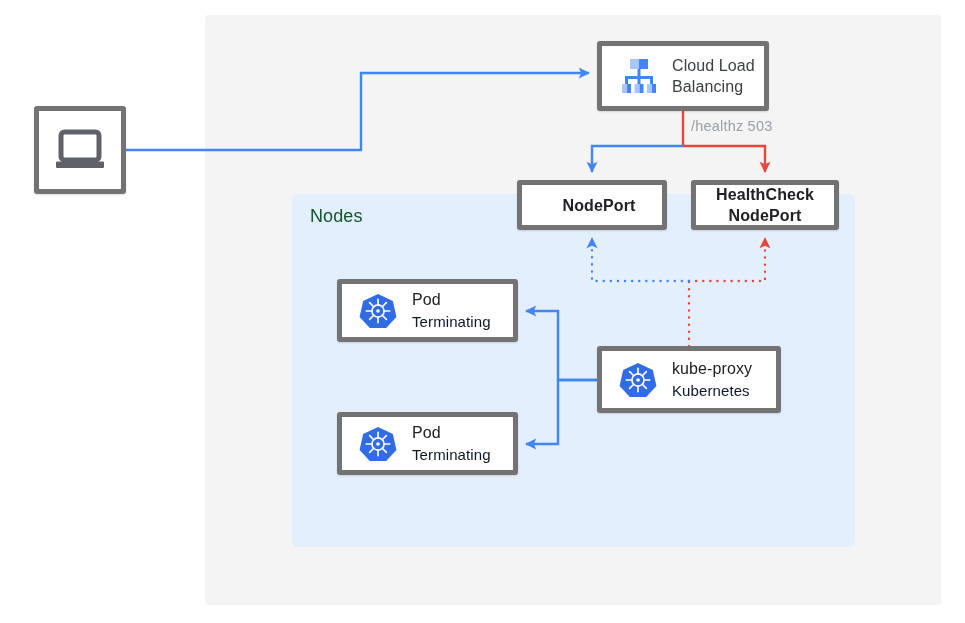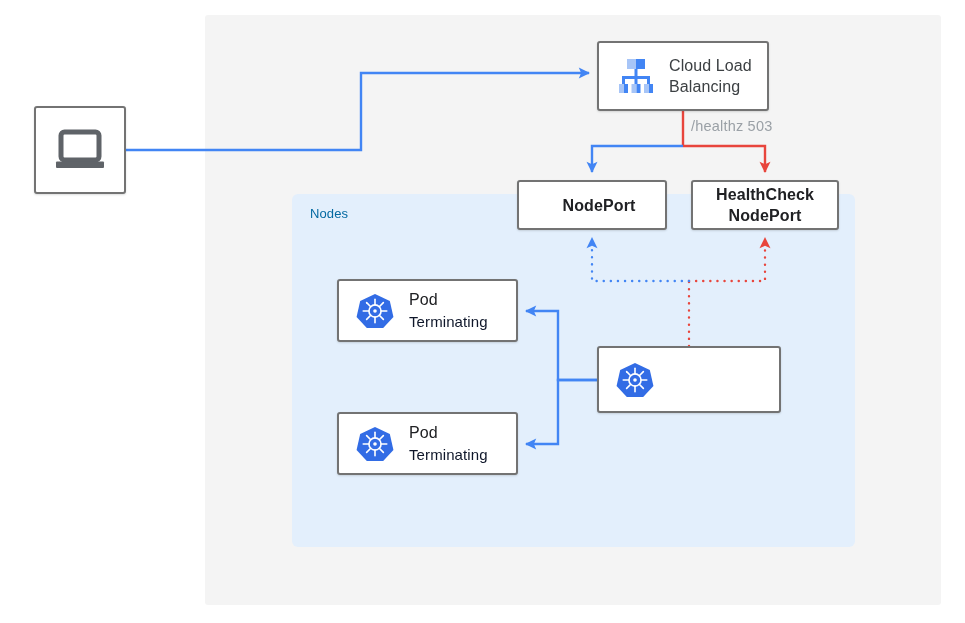--- a/index.html
+++ b/index.html
@@ -35,30 +35,30 @@
     top: 194px;
     width: 563px;
     height: 353px;
     background: #e3effc;
     border-radius: 6px;
   }
   .panel-nodes-label {
     position: absolute;
     left: 310px;
     top: 206px;
-    font-size: 13px;
-    color: #0369a1;
+    font-size: 18px;
+    color: #14532d;
     letter-spacing: 0.1px;
   }
 
   
   .card {
     position: absolute;
     background: #ffffff;
-    border: 2px solid #737373;
+    border: 5px solid #737373;
     border-radius: 3px;
     box-sizing: border-box;
     box-shadow: 0 1px 2px rgba(60,64,67,0.18);
   }
   .card-row {
     display: flex;
     align-items: center;
     height: 100%;
     box-sizing: border-box;
   }
@@ -288,16 +288,20 @@
             <line x1="20" y1="26.4" x2="20" y2="32.4"></line>
             <line x1="7.6" y1="20" x2="13.6" y2="20"></line>
             <line x1="26.4" y1="20" x2="32.4" y2="20"></line>
             <line x1="11.2" y1="11.2" x2="15.5" y2="15.5"></line>
             <line x1="24.5" y1="24.5" x2="28.8" y2="28.8"></line>
             <line x1="28.8" y1="11.2" x2="24.5" y2="15.5"></line>
             <line x1="15.5" y1="24.5" x2="11.2" y2="28.8"></line>
           </g>
         </svg>
       </span>
+      <span class="card-text" style="margin-left:12px;">
+        <span class="title-dark">kube-proxy</span>
+        <span class="subtitle">Kubernetes</span>
+      </span>
     </div>
   </div>
 
 </div>
 
 </body></html>

